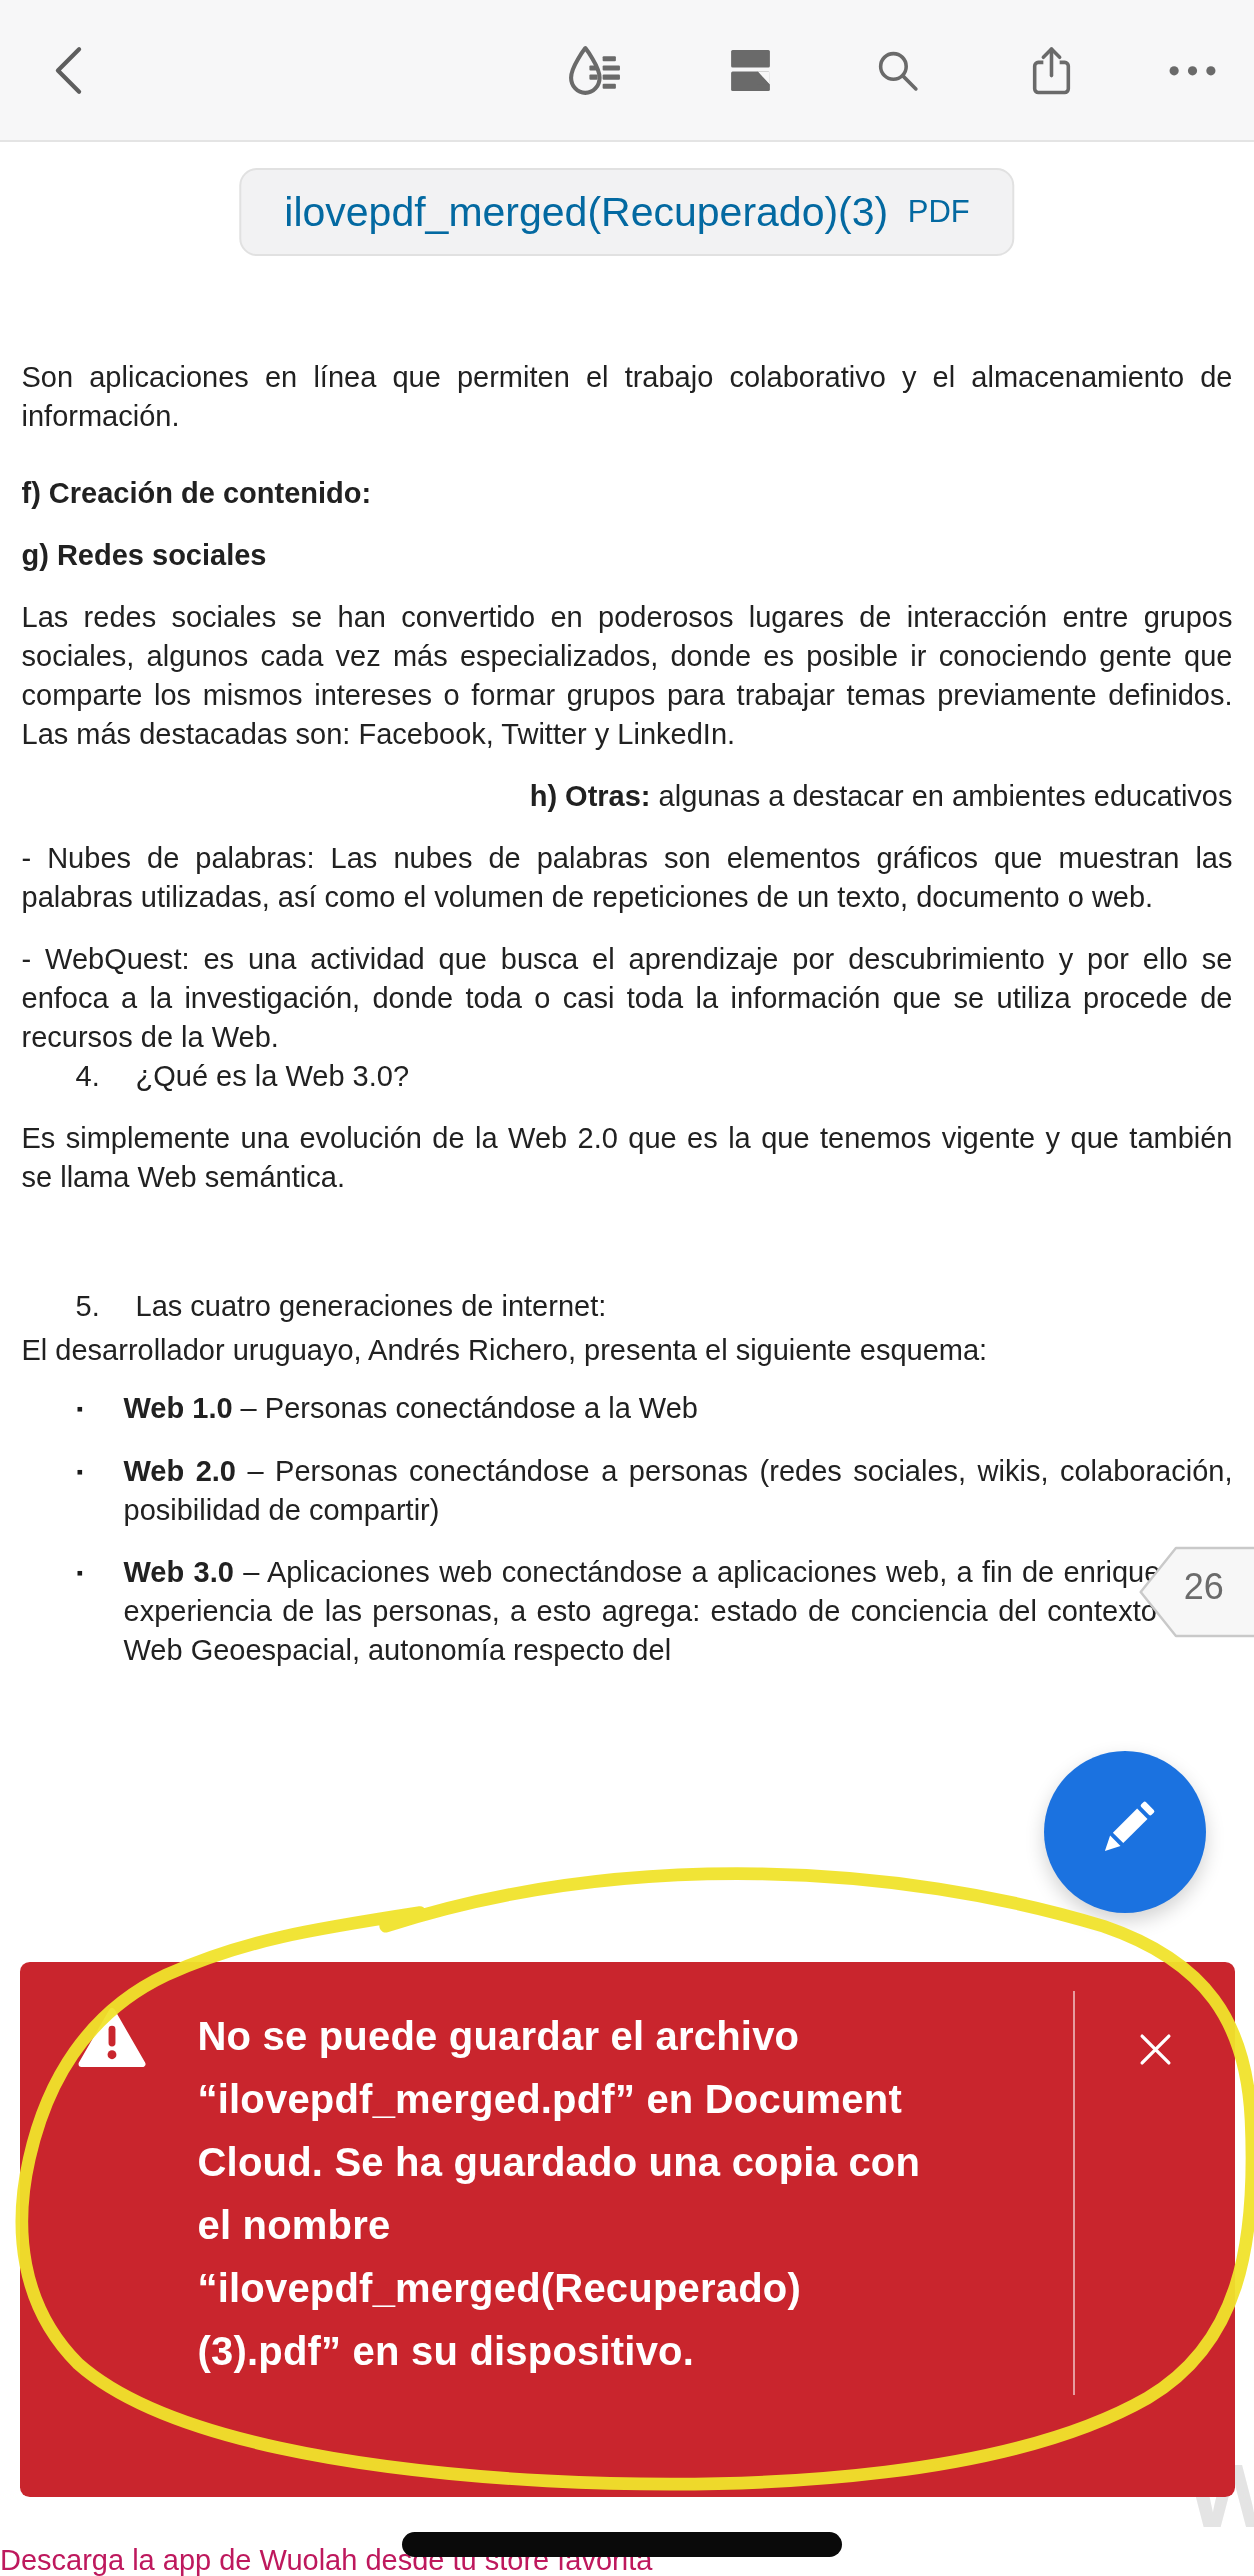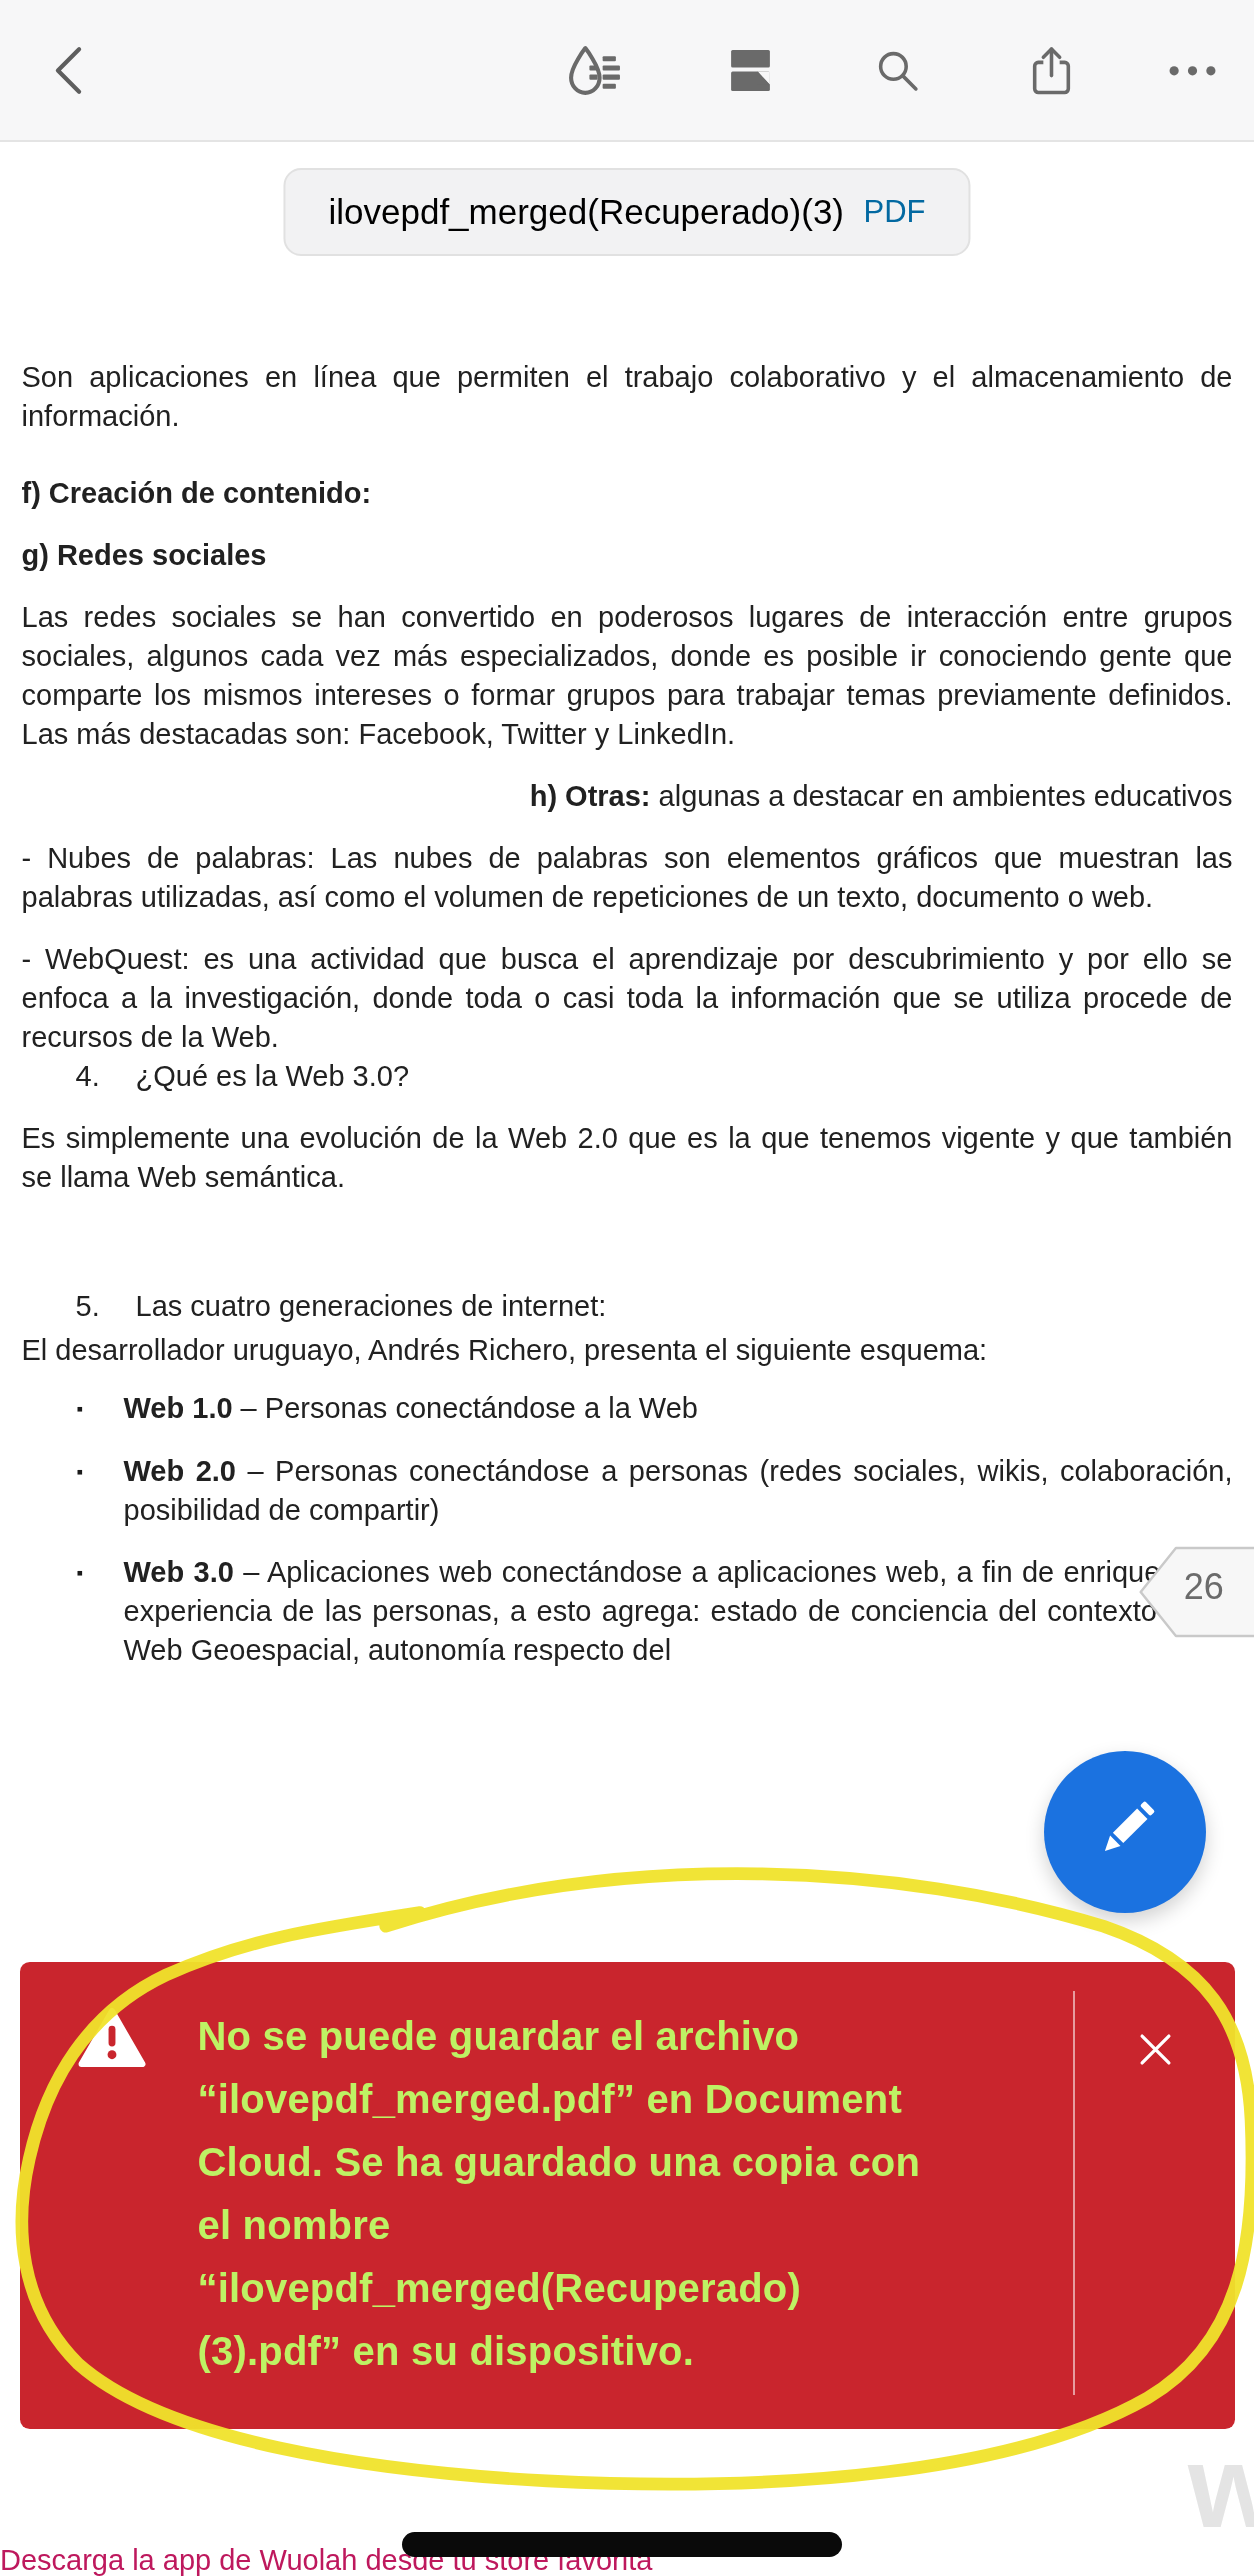--- a/index.html
+++ b/index.html
@@ -17,21 +17,21 @@
   #btn-back{left:37px}
   #btn-liquid{left:563px}
   #btn-view{left:719px}
   #btn-search{left:866px}
   #btn-share{left:1020px}
   #btn-more{left:1161px}
   
   .file-pill{position:absolute;top:168px;left:50%;transform:translateX(-50%);
     height:84px;background:#F2F2F3;border:2px solid #E1E1E1;border-radius:17.6px;
     display:flex;align-items:center;gap:19.5px;padding:0 43px;z-index:8;cursor:pointer}
-  .file-pill .fname{font-size:35px;color:#000000;white-space:nowrap}
+  .file-pill .fname{font-size:41px;color:#0369a1;white-space:nowrap}
   .file-pill .ftype{font-size:31px;color:#0369a1}
   
   .content{position:absolute;top:358px;left:21.5px;width:1211px;font-size:29px;line-height:39px}
   .content p{margin:0;text-align:justify}
   .hd{font-weight:700;text-align:left}
   #hf{margin-top:38px}
   #p2{margin-top:22.5px}
   #hg{margin-top:23.4px}
   #p3{margin-top:22.5px}
   #hotras{margin-top:23.4px;text-align:right}
@@ -50,22 +50,22 @@
   
   .page-badge{position:absolute;top:1543px;right:-9.8px;width:137px;height:98px;z-index:15;cursor:grab}
   .page-badge svg{position:absolute;top:0;left:0}
   .page-badge .pnum{position:absolute;top:23.4px;left:57px;font-size:36px;color:#6B6B6B}
   
   .fab{position:absolute;left:1044px;top:1751px;width:162px;height:162px;border-radius:50%;
     background:#1B72E0;border:none;z-index:20;cursor:pointer;
     display:flex;align-items:center;justify-content:center;
     box-shadow:0 7.8px 19.5px rgba(0,0,0,.18)}
   
-  .toast{position:absolute;left:19.5px;top:1962px;width:1215px;height:467px;
-    background:#C9252D;border-radius:9.8px;z-index:30;color:#bef264}
+  .toast{position:absolute;left:19.5px;top:1962px;width:1215px;height:535px;
+    background:#C9252D;border-radius:9.8px;z-index:30;color:#ffffff}
   .warn-icon{position:absolute;left:57px;top:45px}
   .toast-msg{position:absolute;left:178px;top:43px;width:815px;
     font-size:40px;line-height:63px;font-weight:700;white-space:pre-line;letter-spacing:0.2px}
   .t-div{position:absolute;left:1053px;top:29px;width:2px;height:404px;background:rgba(255,255,255,.55)}
   .t-close{position:absolute;left:1102px;top:55px;width:68px;height:68px;background:none;border:none;
     display:flex;align-items:center;justify-content:center;cursor:pointer}
   
   .watermark{position:absolute;left:1188px;top:2428px;font-size:117px;font-weight:700;
     color:#E4E4E4;line-height:1;z-index:5}
   .redact-bar{position:absolute;left:402px;top:2532px;width:440px;height:25.4px;border-radius:12.7px;

